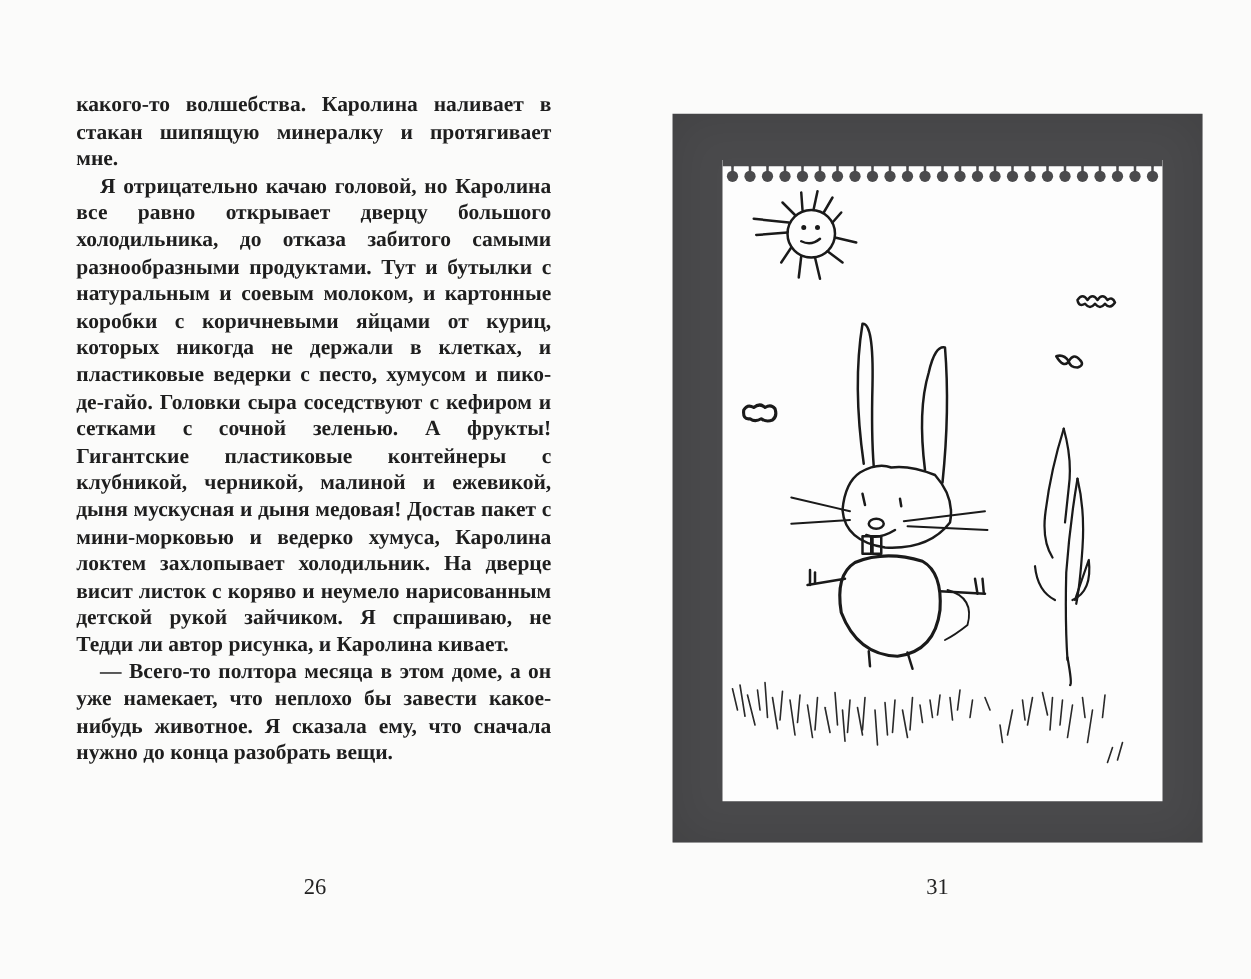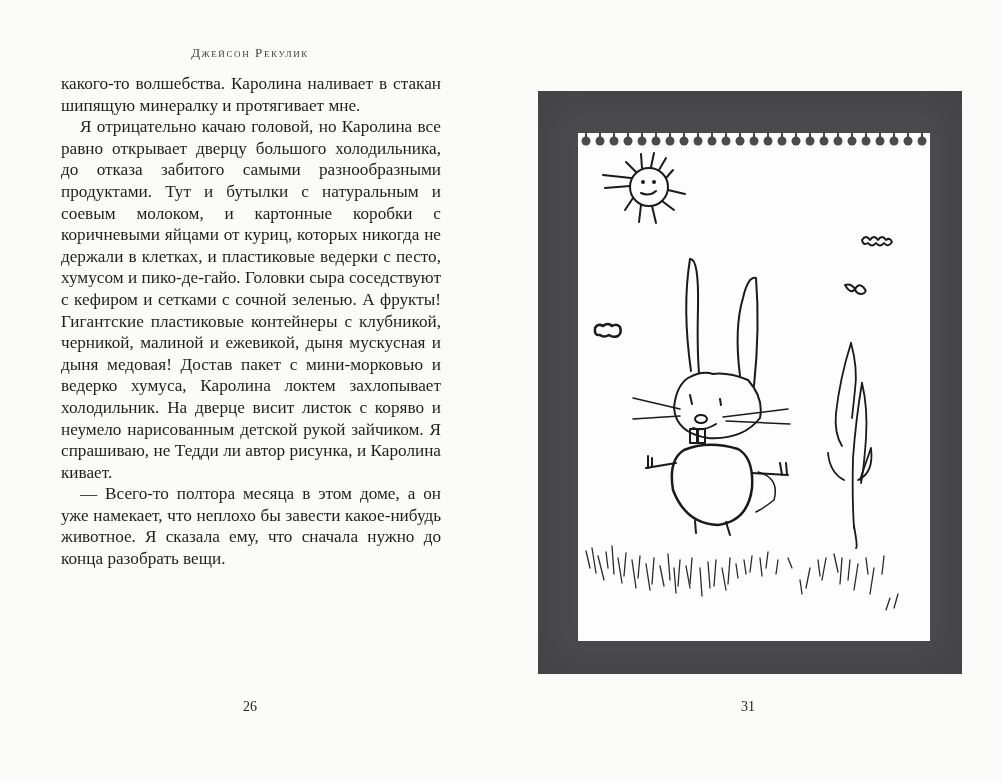--- a/index.html
+++ b/index.html
@@ -14,47 +14,46 @@
     .page-left { left: 0; width: 500px; }
     .page-right { left: 500px; width: 501px; }
     .running-head {
       position: absolute; top: 45px; left: 0; width: 100%;
       text-align: center; font-variant: small-caps;
       font-size: 13px; letter-spacing: 1.6px; color: #3a3a3a;
     }
     .page-left .running-head { left: 0; }
     .body-text {
       position: absolute; left: 61px; top: 73px; width: 380px;
-      font-size: 17.2px; line-height: 21.6px; text-align: justify;
+      font-size: 17.2px; line-height: 21.6px; text-align: justify; font-weight: bold;
     }
     .body-text p { margin: 0; text-indent: 19px; }
     .body-text p.noindent { text-indent: 0; }
     .folio {
-      position: absolute; top: 699px; font-size: 14px; color: #222;
+      position: absolute; top: 699px; font-size: 18px; color: #222;
     }
     .page-left .folio { left: 243px; }
     .page-right .folio { left: 241px; }
     .frame {
       position: absolute; left: 38px; top: 91px; width: 424px; height: 583px;
       background: #4a4a4c;
       box-shadow: inset 0 0 40px rgba(0,0,0,0.12);
     }
     .paper {
       position: absolute; left: 40px; top: 37px; width: 352px; height: 513px;
       background: #fdfdfd;
     }
     .paper svg { position: absolute; left: 0; top: 0; }
   </style>
 </head>
 <body>
 
 <div class="spread">
 
   <div class="page page-left">
-    <div class="running-head">Джейсон Рекулик</div>
     <div class="body-text">
       <p class="noindent">какого-то волшебства. Каролина наливает в стакан шипящую минералку и протягивает мне.</p>
       <p>Я отрицательно качаю головой, но Каролина все равно открывает дверцу большого холодильника, до отказа забитого самыми разнообразными продуктами. Тут и бутылки с натуральным и соевым молоком, и картонные коробки с коричневыми яйцами от куриц, которых никогда не держали в клетках, и пластиковые ведерки с песто, хумусом и пико-де-гайо. Головки сыра соседствуют с кефиром и сетками с сочной зеленью. А фрукты! Гигантские пластиковые контейнеры с клубникой, черникой, малиной и ежевикой, дыня мускусная и дыня медовая! Достав пакет с мини-морковью и ведерко хумуса, Каролина локтем захлопывает холодильник. На дверце висит листок с коряво и неумело нарисованным детской рукой зайчиком. Я спрашиваю, не Тедди ли автор рисунка, и Каролина кивает.</p>
       <p>— Всего-то полтора месяца в этом доме, а он уже намекает, что неплохо бы завести какое-нибудь животное. Я сказала ему, что сначала нужно до конца разобрать вещи.</p>
     </div>
     <div class="folio">26</div>
   </div>
 
   <div class="page page-right">
 

